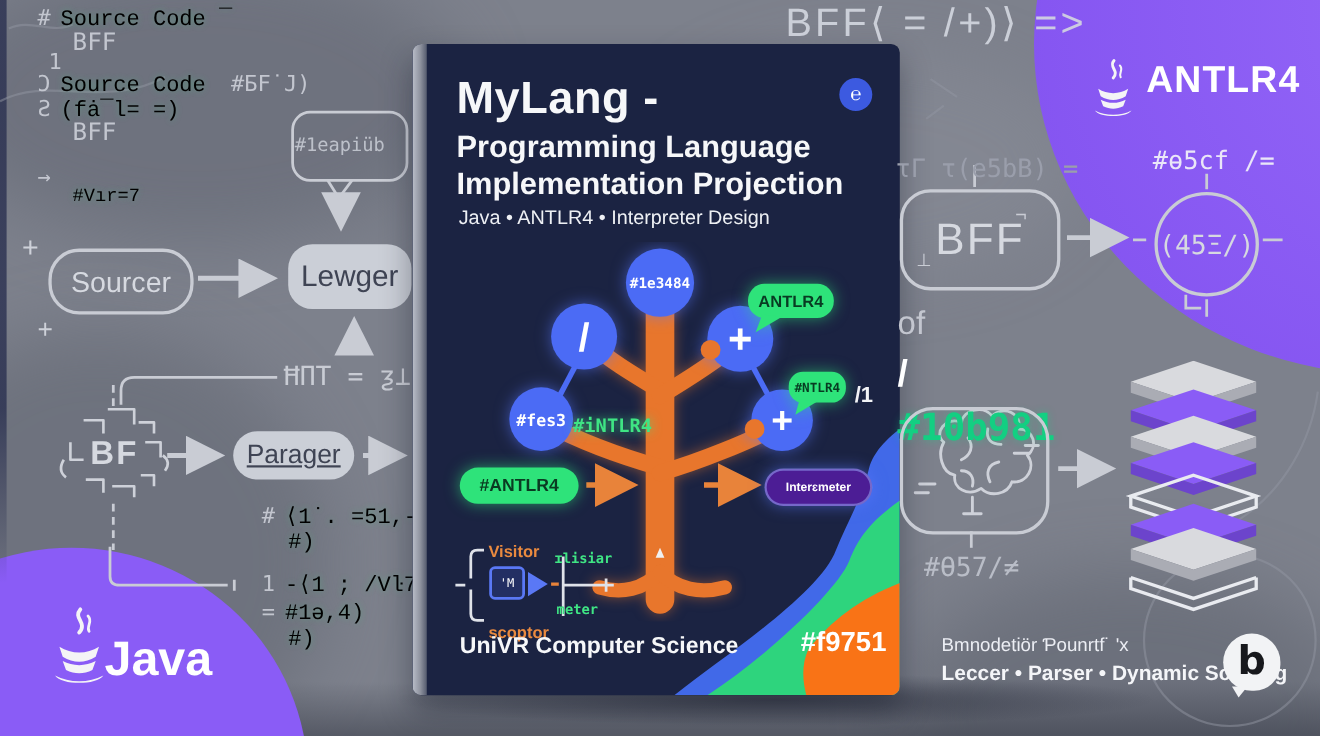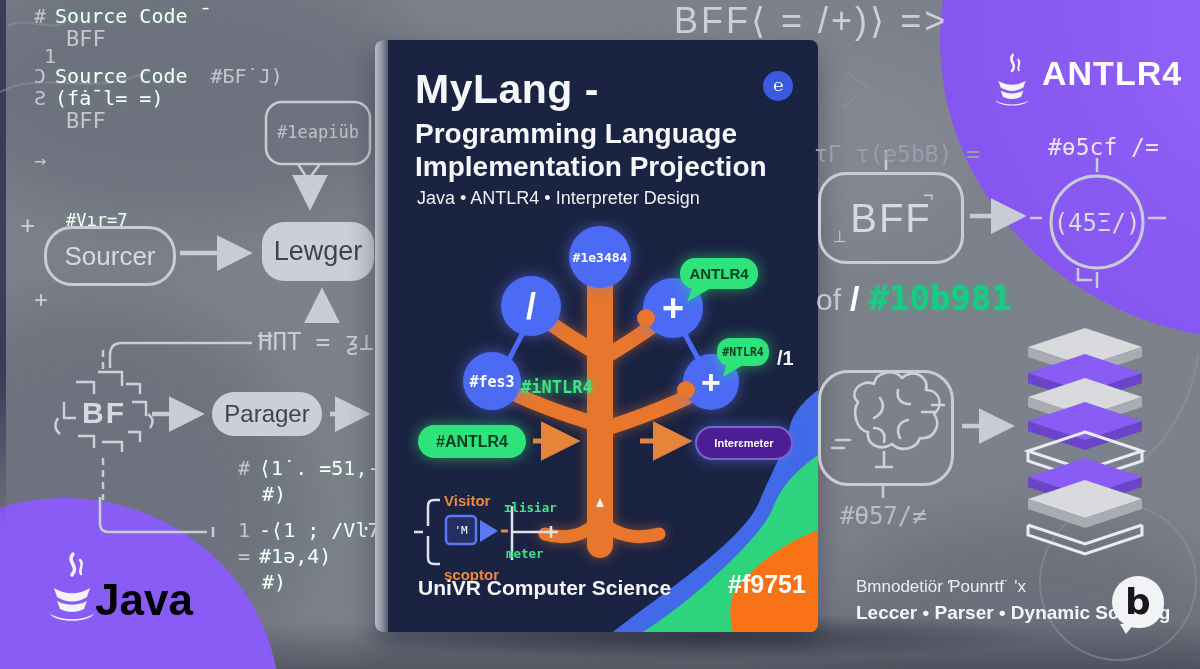--- a/index.html
+++ b/index.html
@@ -1,20 +1,20 @@
 <!DOCTYPE html>
 <html><head>
 <meta charset="utf-8">
 <style>
   html,body{margin:0;padding:0;background:#4a4e59;}
   .stage{position:relative;width:1200px;height:669px;overflow:hidden;
          background:#7d818c;font-family:"Liberation Sans","DejaVu Sans",sans-serif;}
   .abs{position:absolute;}
   .mono{font-family:"DejaVu Sans Mono",monospace;}
-  .green{color:#ffffff;text-shadow:0 0 6px rgba(60,220,130,.35);}
+  .green{color:#000000;text-shadow:0 0 6px rgba(60,220,130,.35);font-family:Liberation Mono, monospace;}
   .gray{color:#c3c6cf;}
   .dim{color:#9a9eab;}
   .row{display:flex;align-items:baseline;gap:9px;white-space:nowrap;}
   .pill-outline{border:3px solid #c9ccd4;border-radius:28px;color:#d6d9e0;
          display:flex;align-items:center;justify-content:center;}
   .pill-fill{background:#cbcfd7;border-radius:22px;color:#3f4454;
          display:flex;align-items:center;justify-content:center;}
   .center{display:flex;align-items:center;justify-content:center;}
   .blob{border-radius:50%;}
   .patch{border-radius:50%;filter:blur(30px);}
@@ -109,31 +109,31 @@
     <span class="gray" style="margin-left:14px;">#БF˙J)</span>
   </div>
   <div class="abs row mono" style="left:34px;top:86px;font-size:20px;">
     <span class="gray">Ƨ</span>
     <span class="green">(fȧ¯l= =)</span>
   </div>
   <div class="abs mono gray" style="left:66px;top:108px;font-size:22px;">BFF</div>
   <div class="abs row mono" style="left:34px;top:148px;font-size:20px;">
     <span class="gray">→</span>
   </div>
-  <div class="abs mono green" style="left:66px;top:170px;font-size:17px;margin-top:40px;">#Vır=7</div>
+  <div class="abs mono green" style="left:66px;top:170px;font-size:17px;">#Vır=7</div>
   <div class="abs" style="left:20px;top:210px;font-size:26px;color:#ced1d9;">+</div>
   <div class="abs" style="left:34px;top:286px;font-size:24px;color:#ced1d9;">+</div>
 
-  <div class="abs mono" style="left:268px;top:122px;width:100px;text-align:center;font-size:17px;color:#bdc1ca;">#1eapiüb</div>
+  <div class="abs mono" style="left:268px;top:122px;width:100px;text-align:left;font-size:17px;color:#bdc1ca;">#1eapiüb</div>
 
   <div class="abs pill-outline" style="left:44px;top:226px;width:126px;height:54px;font-size:26px;">Sourcer</div>
   <div class="abs pill-fill" style="left:262px;top:222px;width:112px;height:59px;font-size:27px;">Lewger</div>
   <div class="abs mono" style="left:258px;top:328px;font-size:24px;color:#c9ccd4;">ĦΠT = ƺ⊥</div>
   <div class="abs" style="left:80px;top:396px;width:48px;text-align:center;font-size:30px;font-weight:bold;color:#d6d9e0;letter-spacing:2px;">BF</div>
-  <div class="abs pill-fill" style="left:212px;top:392px;width:110px;height:44px;font-size:24px;">Parager</div>
+  <div class="abs pill-fill" style="left:212px;top:392px;width:110px;height:44px;font-size:24px;text-decoration:underline;">Parager</div>
 
   <div class="abs row mono" style="left:238px;top:456px;font-size:20px;">
     <span class="gray">#</span>
     <span class="green">⟨1˙. =51,-88</span>
   </div>
   <div class="abs mono green" style="left:262px;top:482px;font-size:20px;">#)</div>
 
   <div class="abs row mono" style="left:238px;top:518px;font-size:20px;">
     <span class="gray">1</span>
     <span class="green">-⟨1 ; /Vŀ75</span>
@@ -144,21 +144,21 @@
   </div>
   <div class="abs mono green" style="left:262px;top:570px;font-size:20px;">#)</div>
 
   <svg class="abs" style="left:46px;top:550px;" width="52" height="74" viewBox="0 0 52 74">
     <path d="M27,4 c-7,8 7,12 -1,21" stroke="#f4f4f6" stroke-width="3.5" fill="none" stroke-linecap="round"></path>
     <path d="M34,10 c5,5 -2,9 1,14" stroke="#f4f4f6" stroke-width="2.5" fill="none" stroke-linecap="round"></path>
     <path d="M8,38 c11,7 25,7 36,0 l-3,9 c-10,6 -20,6 -30,0 z" fill="#f4f4f6"></path>
     <path d="M11,51 c9,5 21,5 30,0 l-3,8 c-8,4 -16,4 -24,0 z" fill="#f4f4f6"></path>
     <path d="M4,64 c13,7 31,7 44,0 c-6,9 -38,9 -44,0 z" fill="#f4f4f6"></path>
   </svg>
-  <div class="abs" style="left:95px;top:575px;font-size:44px;font-weight:800;color:#000000;">Java</div>
+  <div class="abs" style="left:95px;top:575px;font-size:44px;font-weight:800;color:#ffffff;">Java</div>
 
   <div class="abs" style="left:355px;top:612px;width:700px;height:48px;background:radial-gradient(ellipse at center,rgba(18,22,38,.5),rgba(18,22,38,0) 70%);"></div>
 
   <div class="abs" style="left:375px;top:40px;width:443px;height:592px;background:#1b2342;border-radius:8px;overflow:hidden;box-shadow:0 14px 28px rgba(20,24,40,.4);">
 
     <div class="abs" style="left:0;top:0;width:13px;height:592px;background:linear-gradient(90deg,#b9bdc8,#8e929e 55%,#555b6e);"></div>
 
     <div class="abs center" style="left:388px;top:31px;width:30px;height:30px;border-radius:50%;background:#3c5ae0;color:#fff;font-size:17px;">
       <span>℮</span>
     </div>
@@ -240,41 +240,41 @@
       <text class="mono" x="53" y="48" text-anchor="middle" font-size="11" fill="#fff">'M</text>
       <text class="mono" x="96" y="26" font-size="12.5" font-weight="bold" fill="#3fe584">ɪlisiar</text>
       <text class="mono" x="98" y="72" font-size="12.5" font-weight="bold" fill="#3fe584">meter</text>
       <text x="36" y="94" font-size="15" font-weight="bold" fill="#ea8a3f">scoptor</text>
     </svg>
 
     <div class="abs" style="left:43px;top:536px;font-size:21px;font-weight:800;color:#f6f7f9;">UniVR Computer Science</div>
     <div class="abs" style="left:353px;top:530px;font-size:25px;font-weight:800;color:#fff;">#f9751</div>
   </div>
 
-  <div class="abs" style="left:674px;top:0px;font-size:36px;letter-spacing:3px;color:rgba(212,215,224,.9);">BFF⟨ = /+)⟩ =&gt;</div>
+  <div class="abs" style="left:714px;top:0px;font-size:36px;letter-spacing:3px;color:rgba(212,215,224,.9);">BFF⟨ = /+)⟩ =&gt;</div>
 
   <svg class="abs" style="left:986px;top:52px;" width="52" height="56" viewBox="0 0 52 74">
     <path d="M27,4 c-7,8 7,12 -1,21" stroke="#f4f4f6" stroke-width="3.5" fill="none" stroke-linecap="round"></path>
     <path d="M34,10 c5,5 -2,9 1,14" stroke="#f4f4f6" stroke-width="2.5" fill="none" stroke-linecap="round"></path>
     <path d="M8,38 c11,7 25,7 36,0 l-3,9 c-10,6 -20,6 -30,0 z" fill="#f4f4f6"></path>
     <path d="M11,51 c9,5 21,5 30,0 l-3,8 c-8,4 -16,4 -24,0 z" fill="#f4f4f6"></path>
     <path d="M4,64 c13,7 31,7 44,0 c-6,9 -38,9 -44,0 z" fill="#f4f4f6"></path>
   </svg>
   <div class="abs" style="left:1042px;top:54px;font-size:34px;font-weight:800;color:#fff;letter-spacing:1px;">ANTLR4</div>
 
   <div class="abs mono dim" style="left:814px;top:118px;font-size:23px;margin-top:23px;">τΓ τ(e5bB) =</div>
   <div class="abs mono" style="left:1048px;top:134px;font-size:23px;color:#eae6f8;">#ɵ5cf /=</div>
 
   <div class="abs pill-outline" style="left:818px;top:172px;width:140px;height:86px;border-radius:28px;border-width:3.5px;font-size:40px;letter-spacing:2px;">
     <span>BFF</span>
     <span class="abs" style="left:100px;top:10px;font-size:18px;color:#c9ccd4;transform:scaleX(-1);">⌐</span>
     <span class="abs" style="left:12px;top:52px;font-size:16px;color:#c9ccd4;">⊥</span>
   </div>
 
-  <div class="abs row" style="left:816px;top:278px;">
+  <div class="abs row" style="left:816px;top:278px;flex-direction:column;">
     <span style="font-size:30px;color:#c3c6cf;">of</span>
     <span style="font-size:34px;color:#fff;font-weight:bold;">/</span>
     <span class="mono" style="font-size:34px;font-weight:bold;color:#13cf82;text-shadow:0 0 8px rgba(19,207,130,.45);">#10b981</span>
   </div>
 
   <div class="abs" style="left:818px;top:370px;width:130px;height:110px;border:3.5px solid #c9ccd4;border-radius:30px;"></div>
   <div class="abs mono" style="left:840px;top:502px;font-size:24px;color:#b9bdc7;">#Ɵ57/≠</div>
 
   <svg class="abs" style="left:1020px;top:328px;" width="130" height="232" viewBox="0 0 130 232">
     <g>

